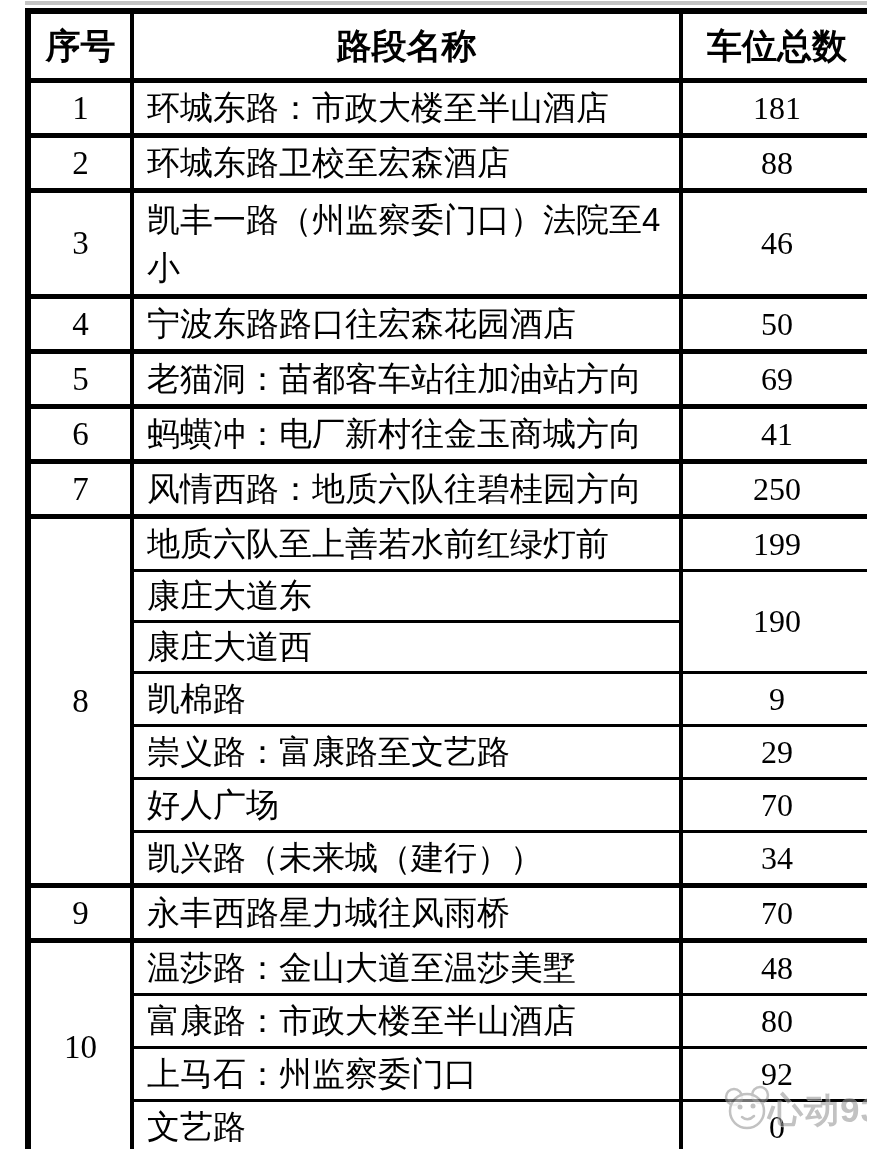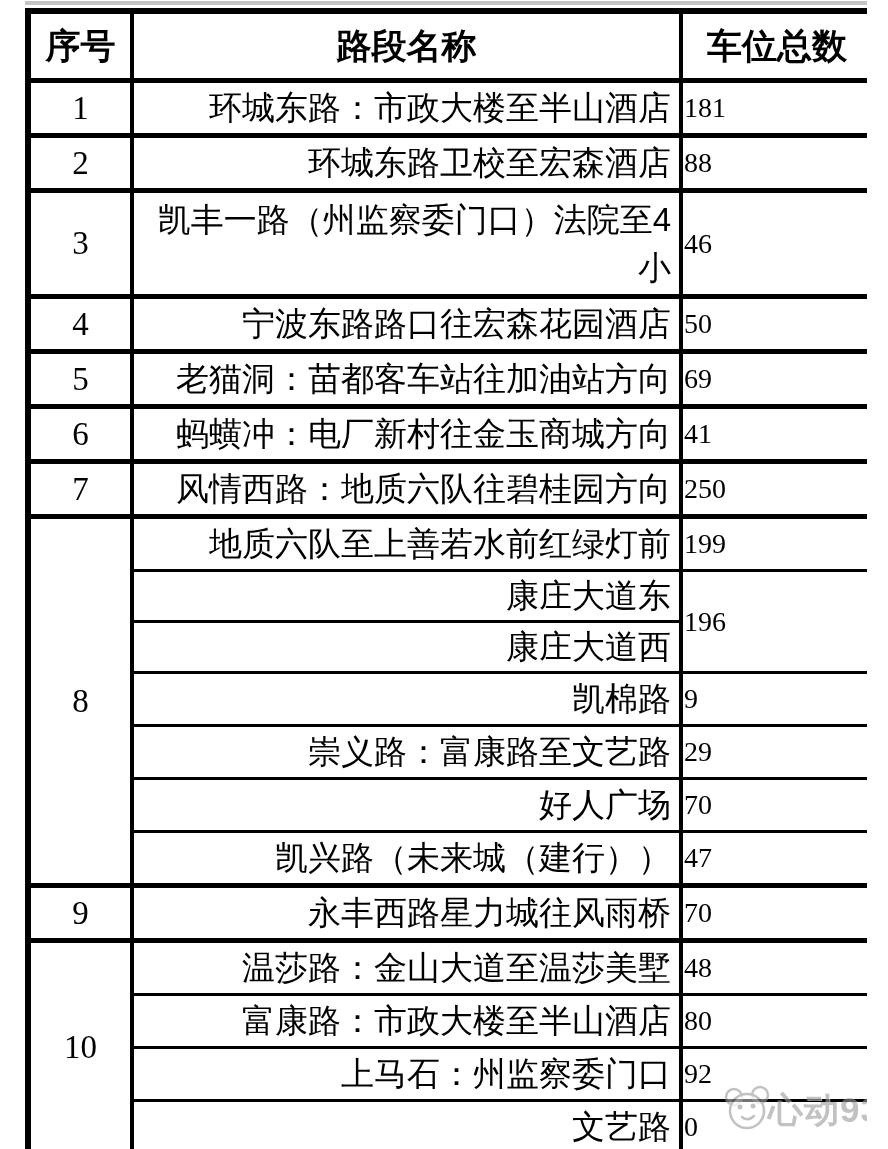--- a/index.html
+++ b/index.html
@@ -42,28 +42,29 @@
   }
   tbody td { height: 48px; }
   tr.tall td { height: 99px; }
   tr.group-start td { border-top-width: 5px; }
   .col-no {
     text-align: center;
     font-family: "Liberation Serif", "DejaVu Serif", serif;
     font-size: 33px;
   }
   .col-name {
-    text-align: right;
+    text-align: left;
     padding: 0 8px 0 13px;
     font-size: 33px;
     line-height: 1.45;
   }
   .col-count {
+    text-align: center;
     font-family: "Liberation Serif", "DejaVu Serif", serif;
-    font-size: 28px;
+    font-size: 32px;
   }
   
   .edge-col {
     position: absolute;
     left: 869px; top: 6px;
     width: 19px; height: 1143px;
     border-left: 5px solid #000000;
     background: #ffffff;
   }
   .edge-col .seg {
@@ -154,40 +155,40 @@
           <td class="col-name">风情西路：地质六队往碧桂园方向</td>
           <td class="col-count">250</td>
         </tr>
         <tr class="group-start">
           <td class="col-no" rowspan="7">8</td>
           <td class="col-name">地质六队至上善若水前红绿灯前</td>
           <td class="col-count">199</td>
         </tr>
         <tr>
           <td class="col-name">康庄大道东</td>
-          <td class="col-count" rowspan="2">196</td>
+          <td class="col-count" rowspan="2">190</td>
         </tr>
         <tr>
           <td class="col-name">康庄大道西</td>
         </tr>
         <tr>
           <td class="col-name">凯棉路</td>
           <td class="col-count">9</td>
         </tr>
         <tr>
           <td class="col-name">崇义路：富康路至文艺路</td>
           <td class="col-count">29</td>
         </tr>
         <tr>
           <td class="col-name">好人广场</td>
           <td class="col-count">70</td>
         </tr>
         <tr>
           <td class="col-name">凯兴路（未来城（建行））</td>
-          <td class="col-count">47</td>
+          <td class="col-count">34</td>
         </tr>
         <tr class="group-start">
           <td class="col-no" rowspan="1">9</td>
           <td class="col-name">永丰西路星力城往风雨桥</td>
           <td class="col-count">70</td>
         </tr>
         <tr class="group-start">
           <td class="col-no" rowspan="4">10</td>
           <td class="col-name">温莎路：金山大道至温莎美墅</td>
           <td class="col-count">48</td>

